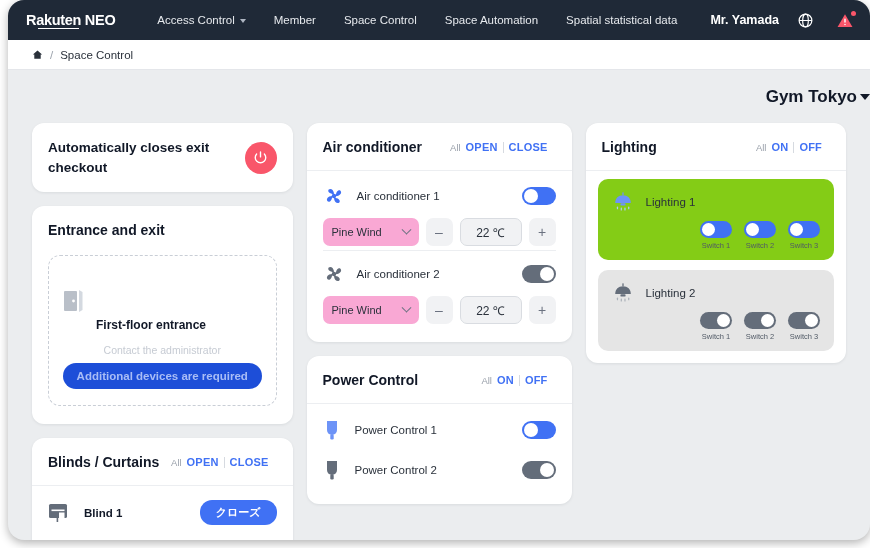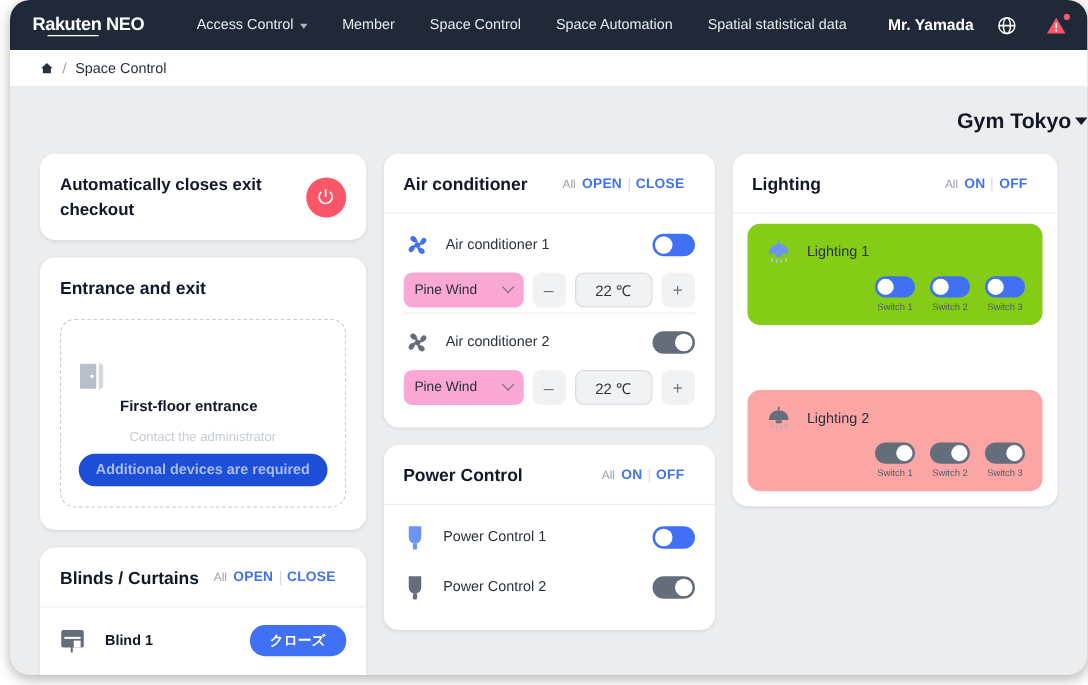--- a/index.html
+++ b/index.html
@@ -221,21 +221,21 @@
     background: #f1f2f4; border: 1px solid #d9dce1; border-radius: 7px;
     width: 62px; height: 28px;
     display: flex; align-items: center; justify-content: center;
     font-size: 12px; color: #2a313b;
   }
 
   
   .light-body { padding: 8px 12px 12px 12px; display: flex; flex-direction: column; gap: 10px; }
   .lightgroup { border-radius: 10px; padding: 12px 14px 10px 14px; }
   .lightgroup.on  { background: #84cc16; }
-  .lightgroup.off { background: #fca5a5; margin-top: 42px; }
+  .lightgroup.off { background: #e5e5e5; }
   .lg-head { display: flex; align-items: center; gap: 12px; }
   .lg-head .nm { font-size: 11.5px; color: #2a313b; }
   .switches { display: flex; justify-content: flex-end; gap: 12px; margin-top: 8px; }
   .switchcell { display: flex; flex-direction: column; align-items: center; gap: 3px; }
   .switchcell .sl { font-size: 7.5px; color: #515a66; }
 
   
   .pw-body { padding: 6px 16px 14px 16px; }
   .pwrow { display: flex; align-items: center; padding: 9px 0; gap: 14px; }
   .pwrow .nm { font-size: 11.5px; color: #2a313b; flex: 1; }

